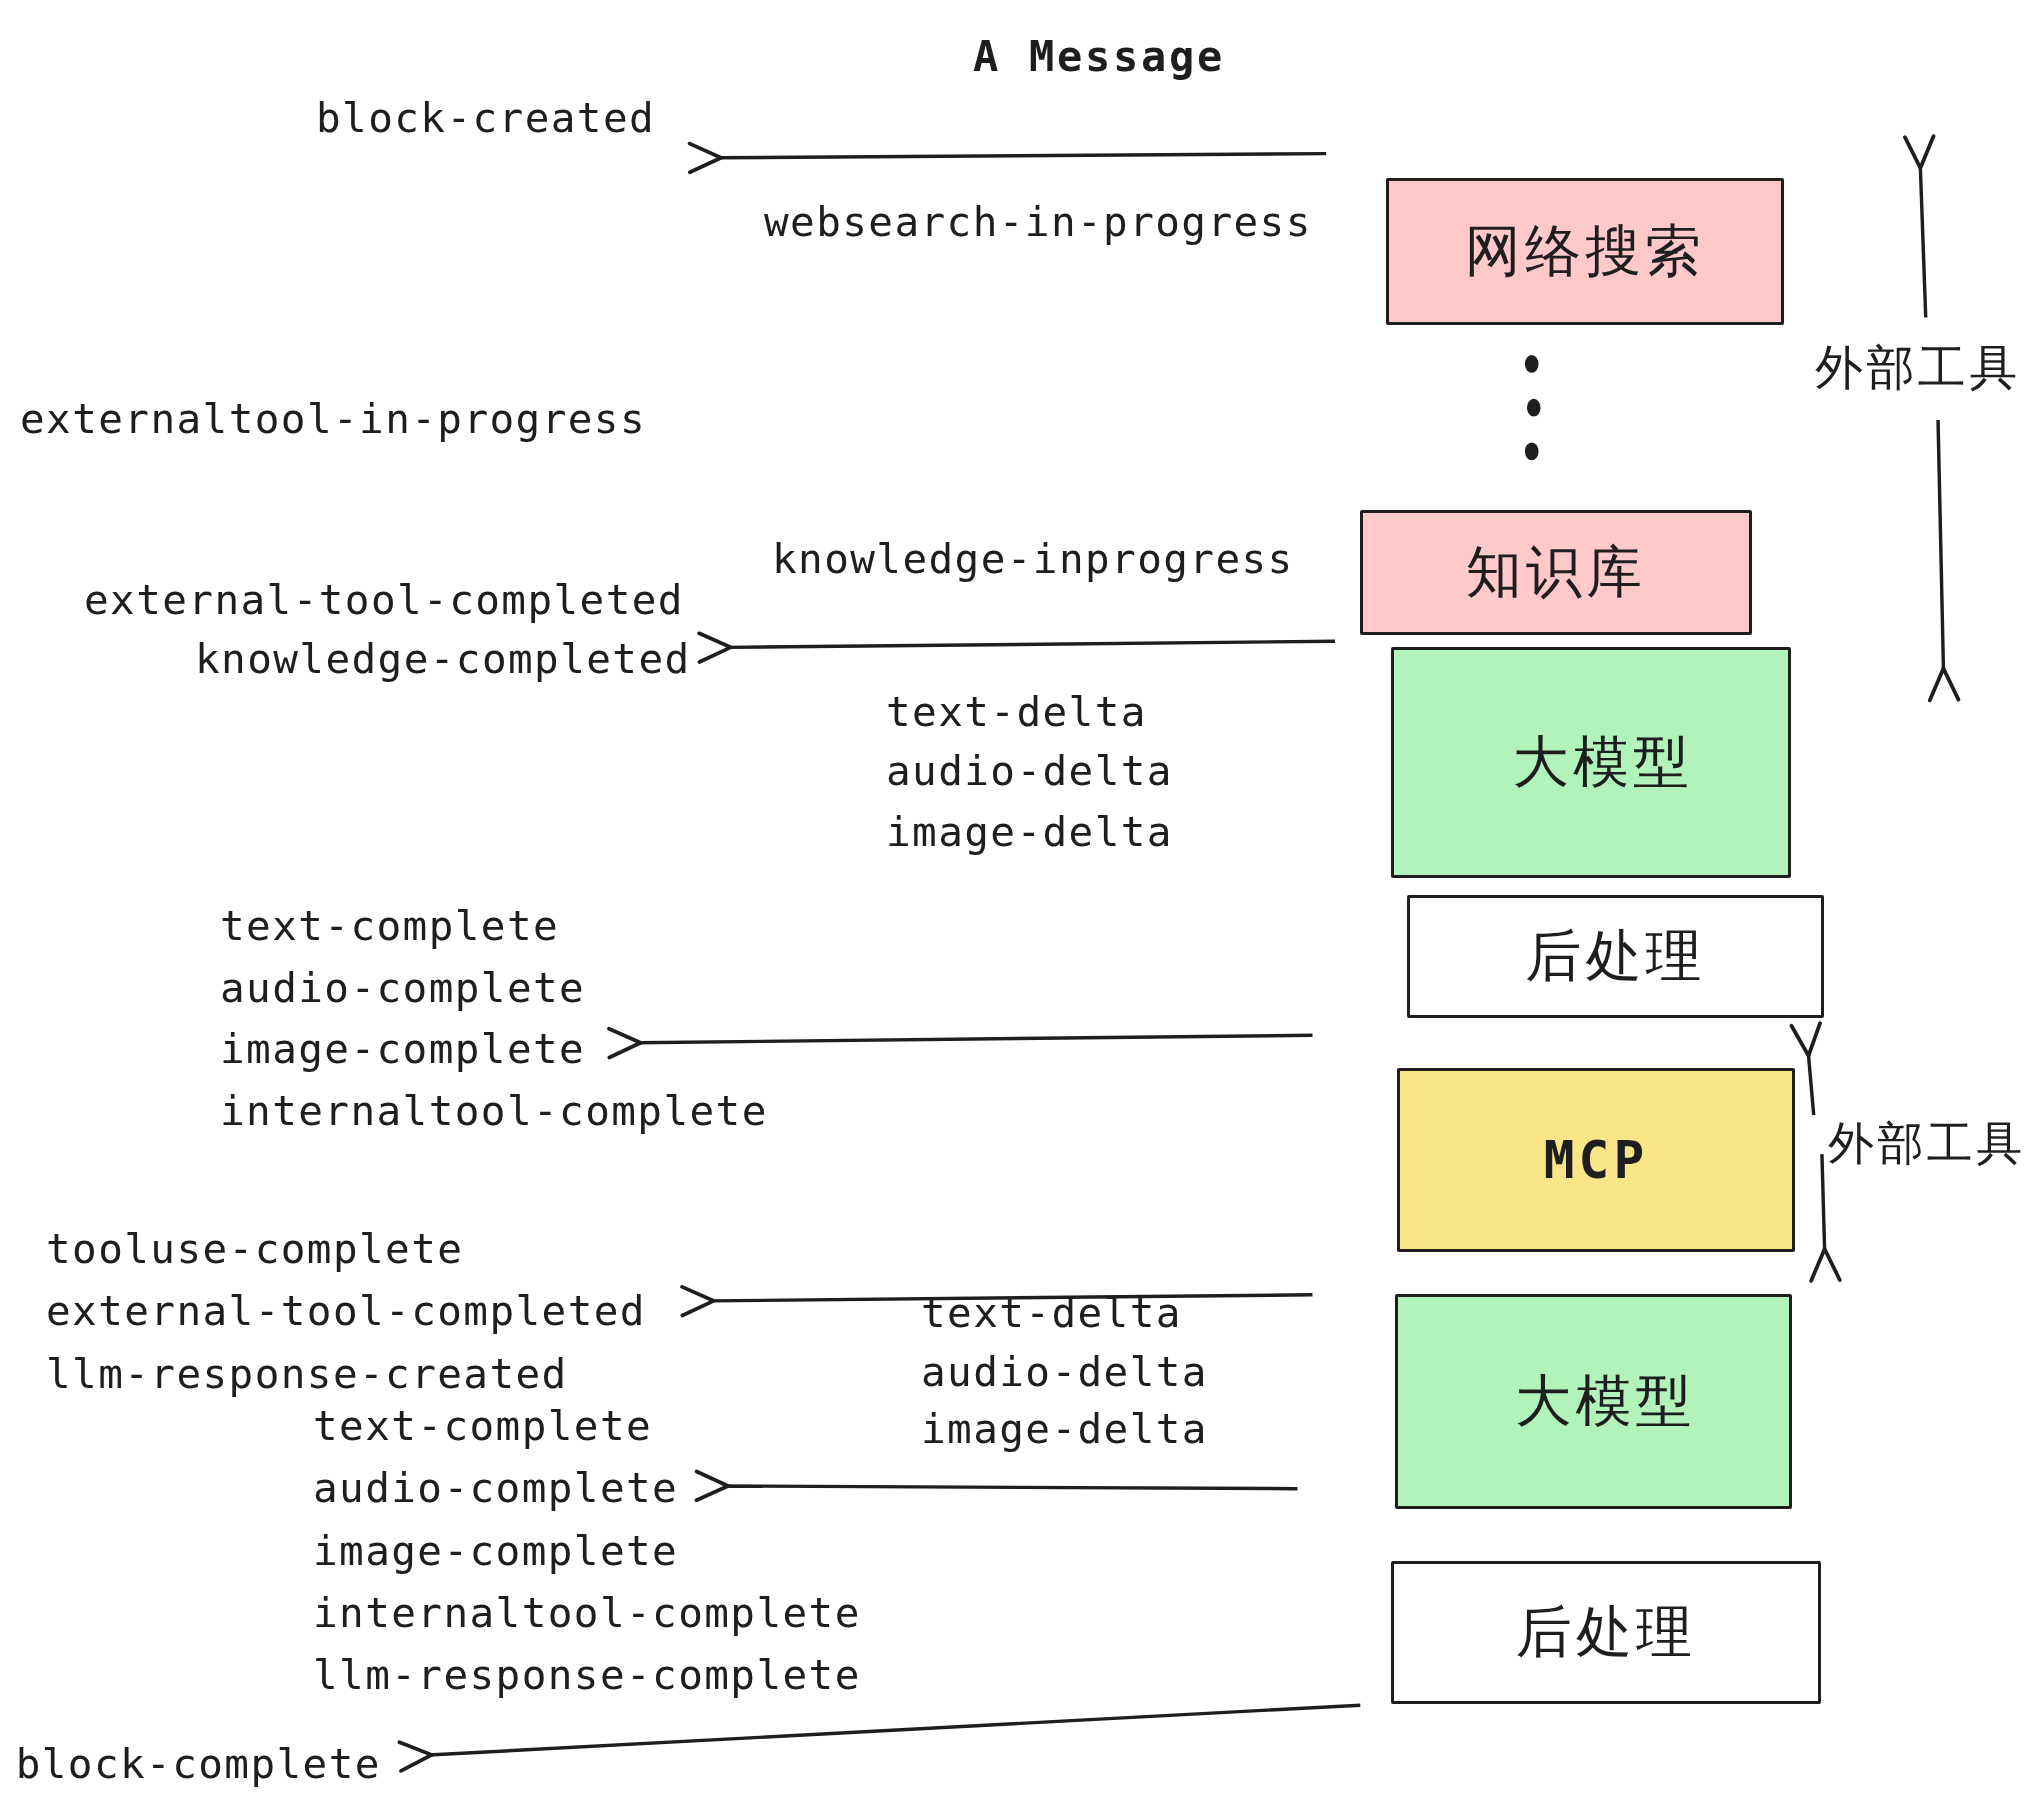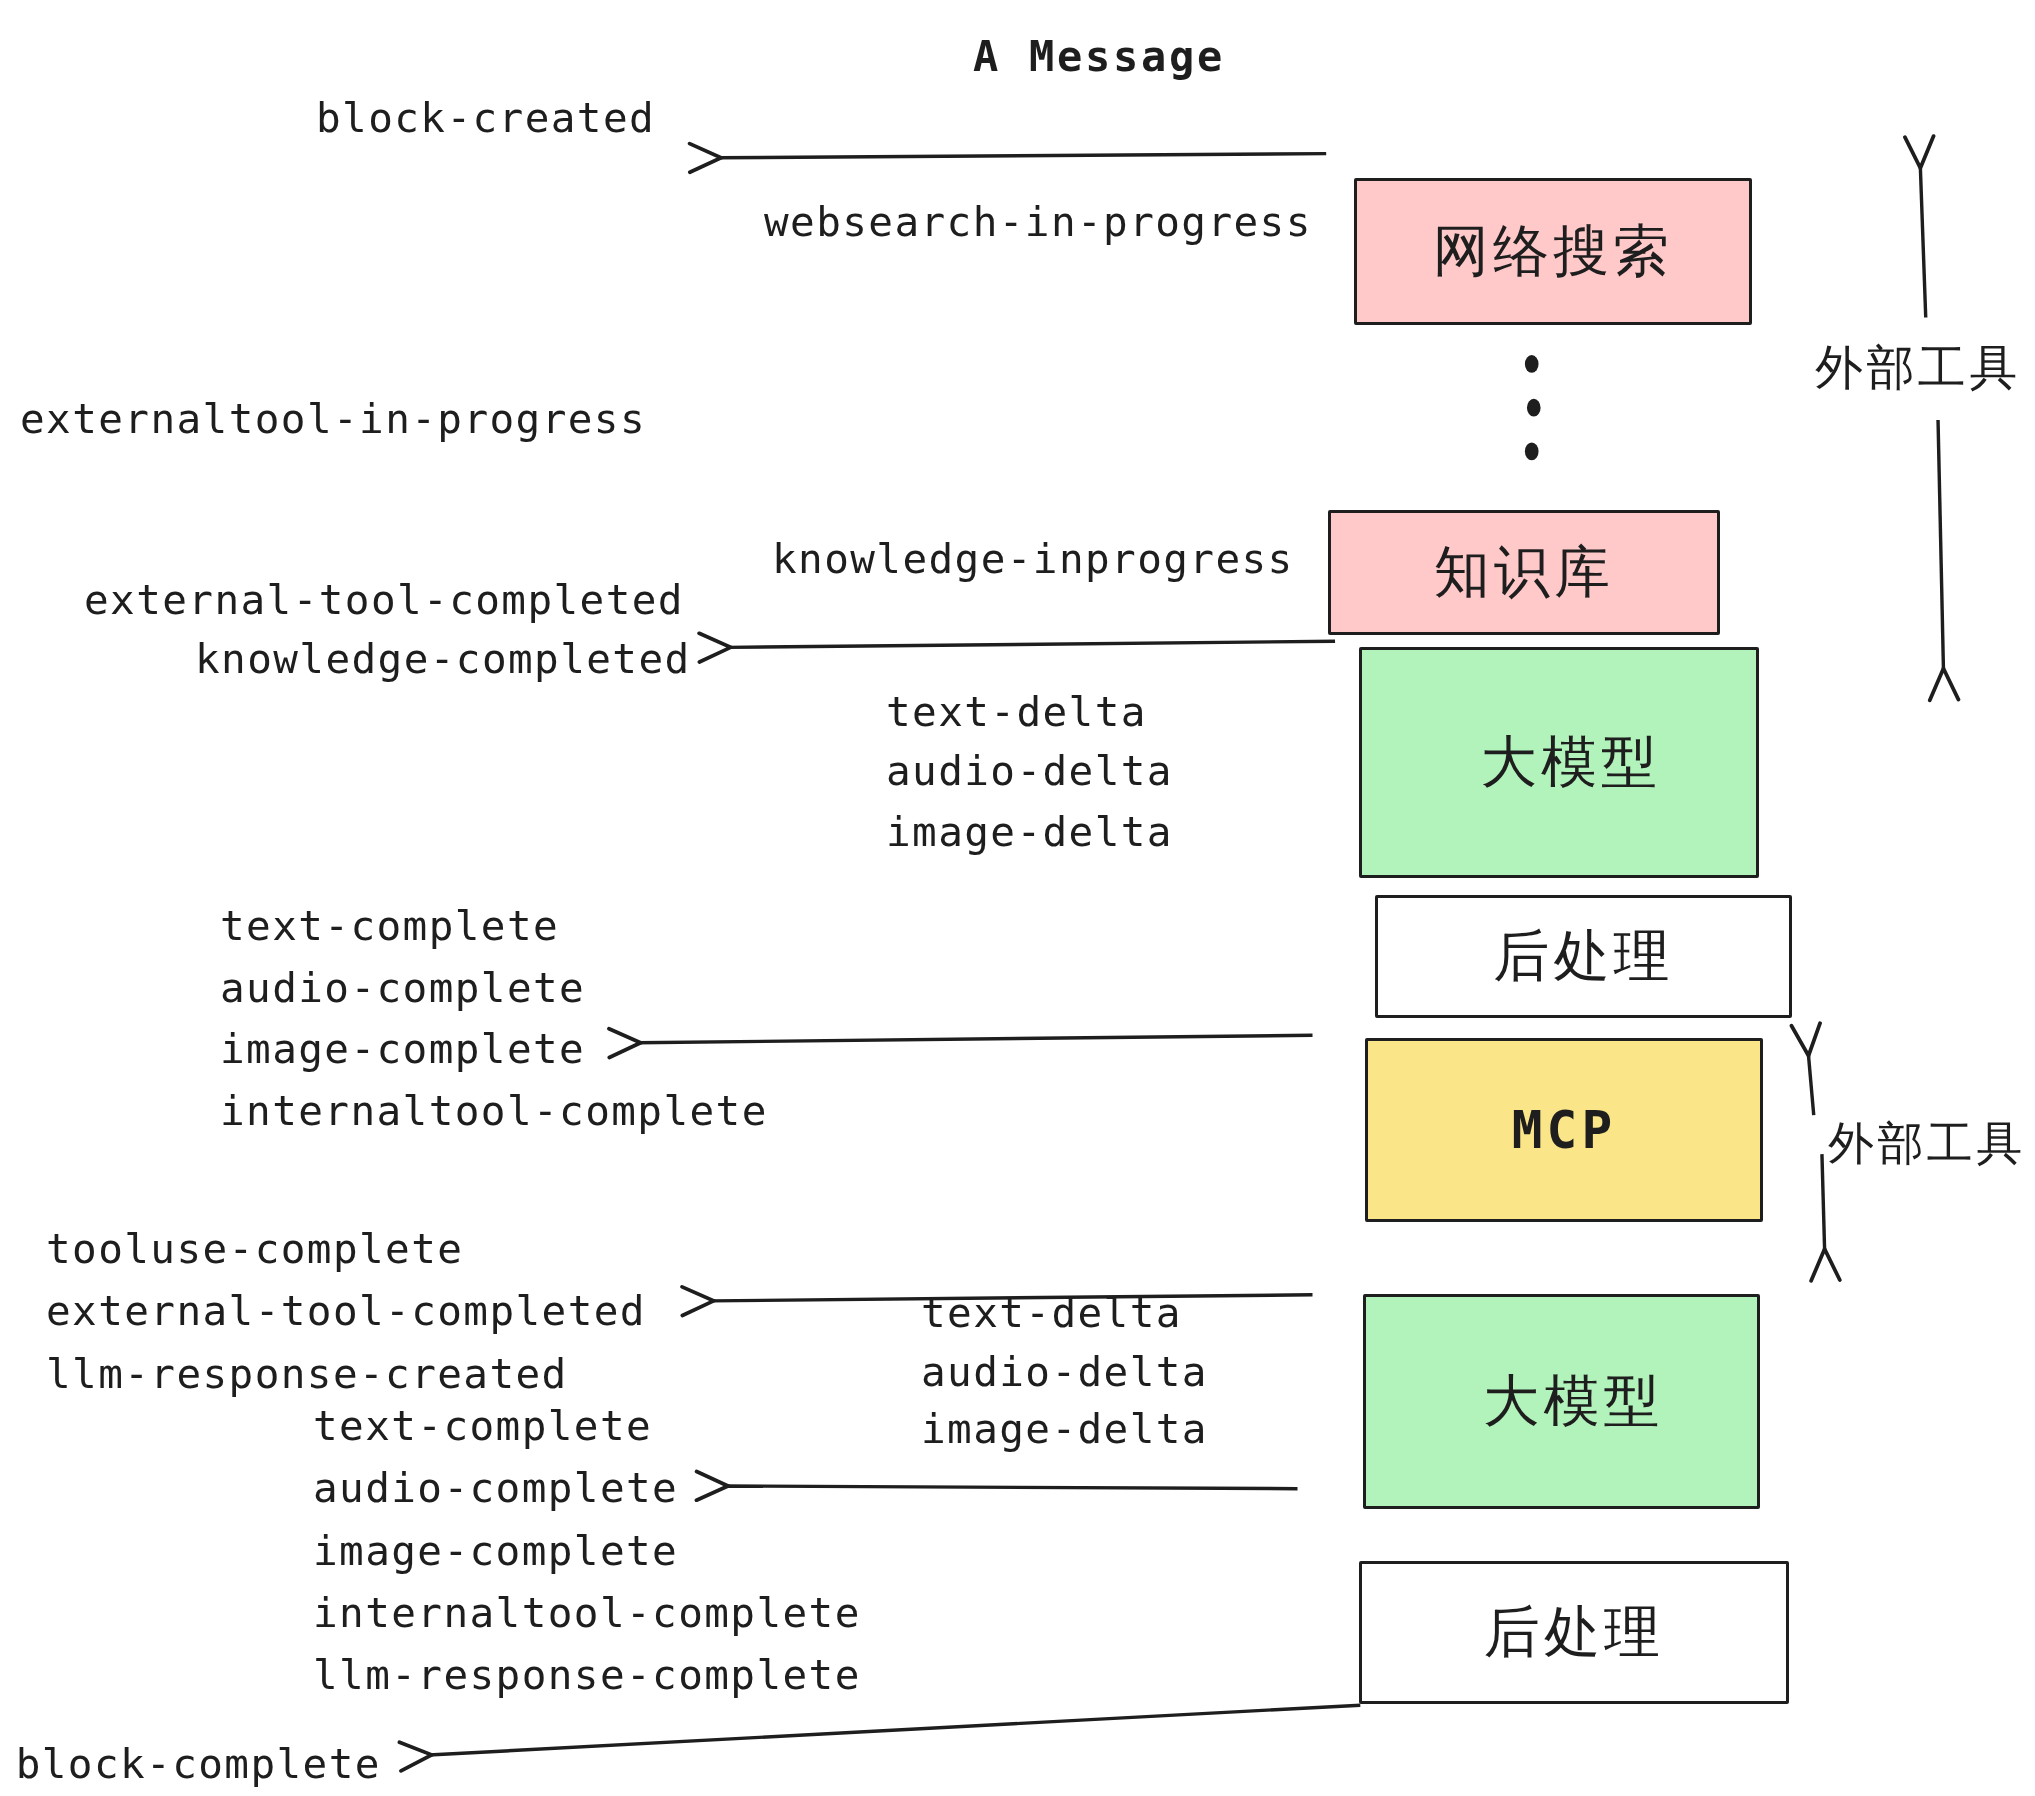--- a/index.html
+++ b/index.html
@@ -4,21 +4,21 @@
 <style>
   html,body{margin:0;padding:0;background:#ffffff;}
   #canvas{position:relative;width:2035px;height:1796px;background:#ffffff;overflow:hidden;
           font-family:"DejaVu Sans",sans-serif;color:#1e1e1e;}
   #arrow-layer{position:absolute;left:0;top:0;width:2035px;height:1796px;pointer-events:none;}
   .title{position:absolute;left:973px;top:32px;font-family:"DejaVu Sans Mono",monospace;
          font-weight:bold;font-size:42px;letter-spacing:2.7px;white-space:nowrap;}
   .ev{position:absolute;font-family:"DejaVu Sans Mono",monospace;font-size:41px;line-height:1.1;
       letter-spacing:1.4px;white-space:nowrap;font-weight:500;}
   .box{position:absolute;border:3.4px solid #1e1e1e;border-radius:2px;display:flex;
-       align-items:center;justify-content:center;box-sizing:border-box;}
+       align-items:center;justify-content:center;box-sizing:border-box;margin-left:32px;}
   .box span{font-size:56px;letter-spacing:4.1px;white-space:nowrap;}
   .pink{background:#ffc9c9;}
   .green{background:#b2f2bb;padding-left:24px;}
   .yellow{background:#fae588;}
   .white{background:#ffffff;}
   .mcp-label{font-family:"DejaVu Sans Mono",monospace;font-weight:bold;font-size:51px !important;}
   .side{position:absolute;font-size:46px;letter-spacing:3.4px;white-space:nowrap;}
 </style>
 </head>
 <body>
@@ -85,21 +85,21 @@
   </div>
   <div class="box pink" style="left:1328px;top:510px;width:392px;height:125px">
     <span>知识库</span>
   </div>
   <div class="box green" style="left:1359px;top:647px;width:400px;height:231px">
     <span>大模型</span>
   </div>
   <div class="box white" style="left:1375px;top:895px;width:417px;height:123px">
     <span>后处理</span>
   </div>
-  <div class="box yellow" style="left:1365px;top:1038px;width:398px;height:184px">
+  <div class="box yellow" style="left:1365px;top:1068px;width:398px;height:184px">
     <span class="mcp-label">MCP</span>
   </div>
   <div class="box green" style="left:1363px;top:1294px;width:397px;height:215px">
     <span>大模型</span>
   </div>
   <div class="box white" style="left:1359px;top:1561px;width:430px;height:143px">
     <span>后处理</span>
   </div>
 
   <div class="side" style="left:1815px;top:336px;font-size:48px">外部工具</div>

